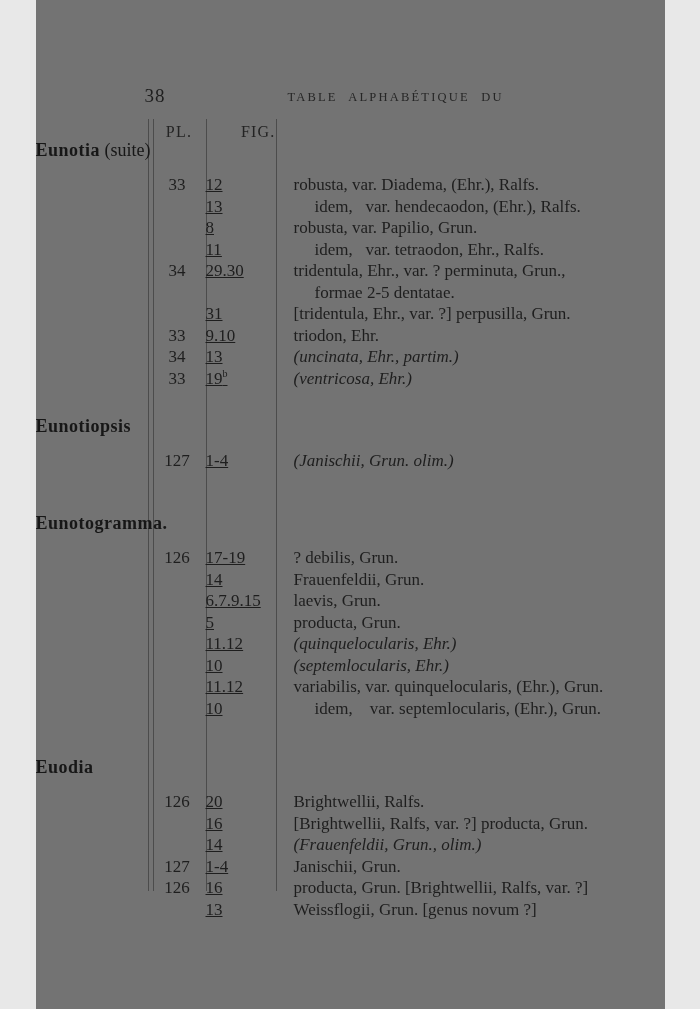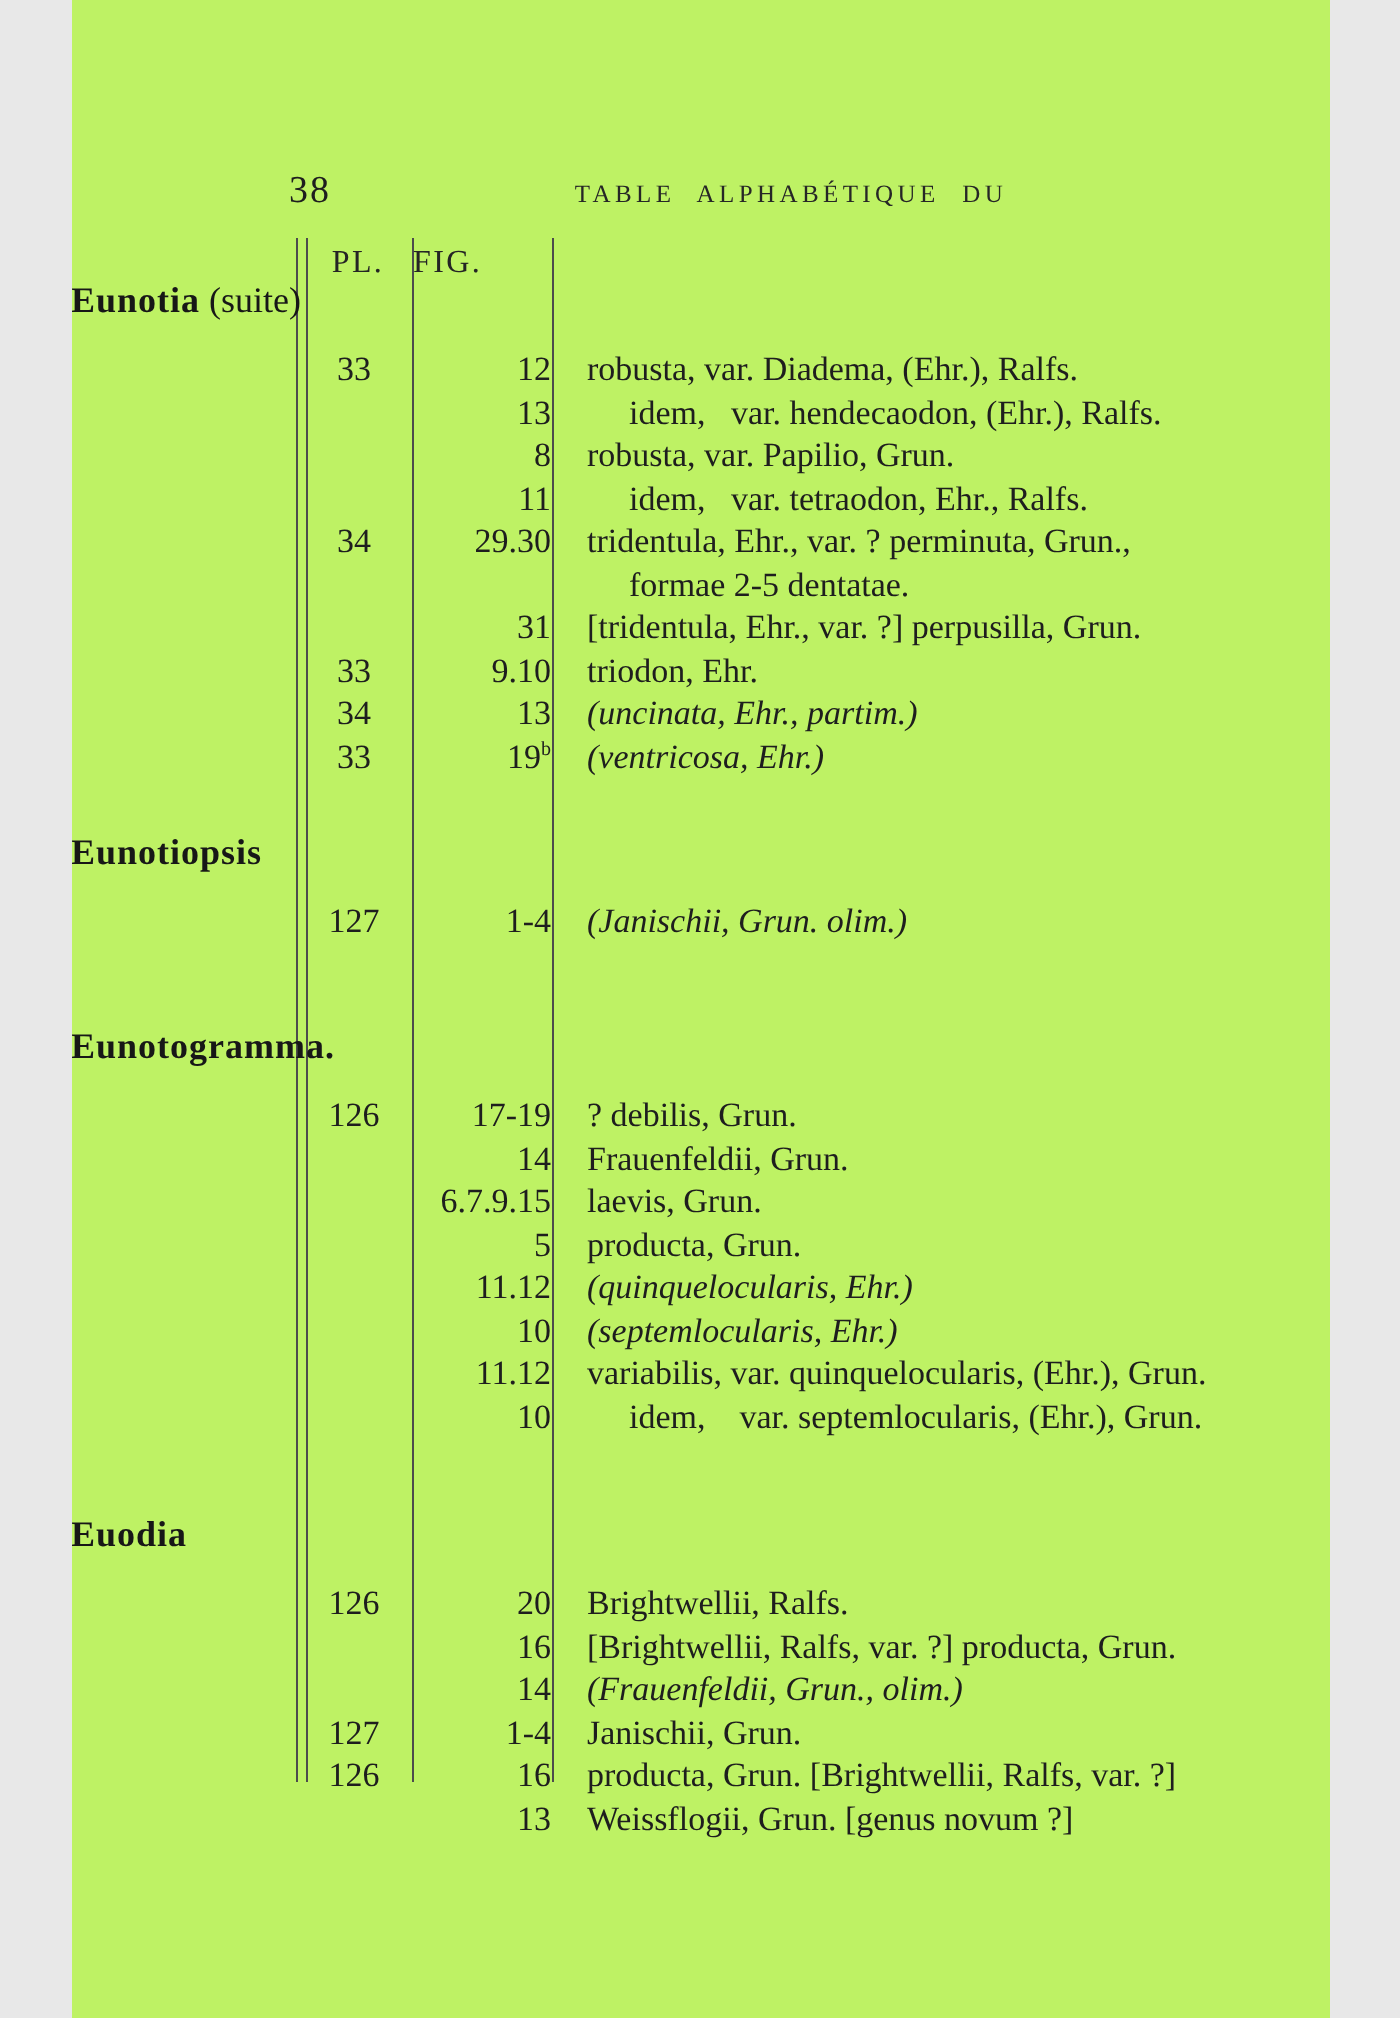--- a/index.html
+++ b/index.html
@@ -1,18 +1,18 @@
 <!DOCTYPE html>
 <html><head>
 <meta charset="utf-8">
 <style>
   html,body { margin:0; padding:0; background:#e8e8e8; }
   .page {
     position:relative; width:629px; height:1009px; margin:0 auto;
-    background:#bef264; color:#1e1e1e; overflow:hidden;
+    background:#737373; color:#1e1e1e; overflow:hidden;
     font-family:"Liberation Serif", serif;
   }
   .pageno {
     position:absolute; left:109px; top:85px;
     font-size:19px; letter-spacing:1px;
   }
   .runhead {
     position:absolute; left:10px; top:90px; width:700px; text-align:center;
     font-size:12.5px; letter-spacing:2.2px; word-spacing:6px; color:#262626;
   }
@@ -20,33 +20,33 @@
   .vrule { position:absolute; top:119px; height:772px; }
   .vrule-double { left:112px; width:4px;
     border-left:1.5px solid #4c4c4c; border-right:1px solid #4c4c4c; }
   .vrule-a { left:170px; width:1px; background:#4c4c4c; }
   .vrule-b { left:240px; width:1px; background:#4c4c4c; }
   .colhead {
     position:absolute; top:123px; font-size:16px; letter-spacing:1.2px;
     color:#242424;
   }
   .colhead-pl  { left:117px; width:53px; text-align:center; }
-  .colhead-fig { left:171px; width:69px; text-align:left; }
+  .colhead-fig { left:171px; width:69px; text-align:right; }
 
   .tsec { position:absolute; left:0; width:700px; }
   .heading {
     width:680px; font-size:18px;
     line-height:22px; height:22px; margin:0 0 13px 0; color:#171717;
   }
   .heading .hb { font-weight:bold; letter-spacing:0.5px; }
   .heading .hn { font-weight:normal; }
 
   .trow { display:flex; line-height:21.5px; font-size:17px; }
   .cell-pl  { width:57px; margin-left:113px; text-align:center; flex:none; }
-  .cell-fig { width:70px; text-align:right; flex:none; }
+  .cell-fig { width:70px; text-align:left; flex:none;text-decoration:underline; }
   .cell-fig sup { font-size:10px; line-height:0; }
   .cell-desc { padding-left:18px; white-space:pre; flex:none; }
   .cell-desc.indent { padding-left:39px; }
   .cell-desc.it { font-style:italic; }
 </style>
 </head>
 <body>
 
 <div class="page">
   <div class="pageno">38</div>

